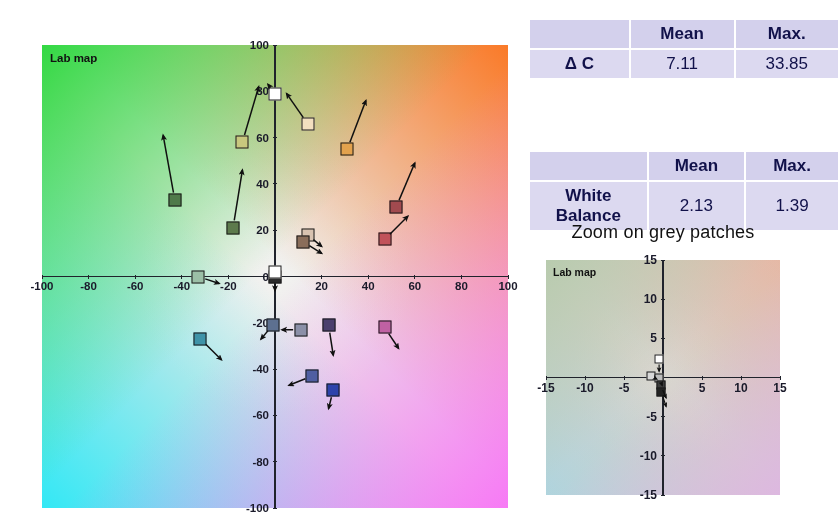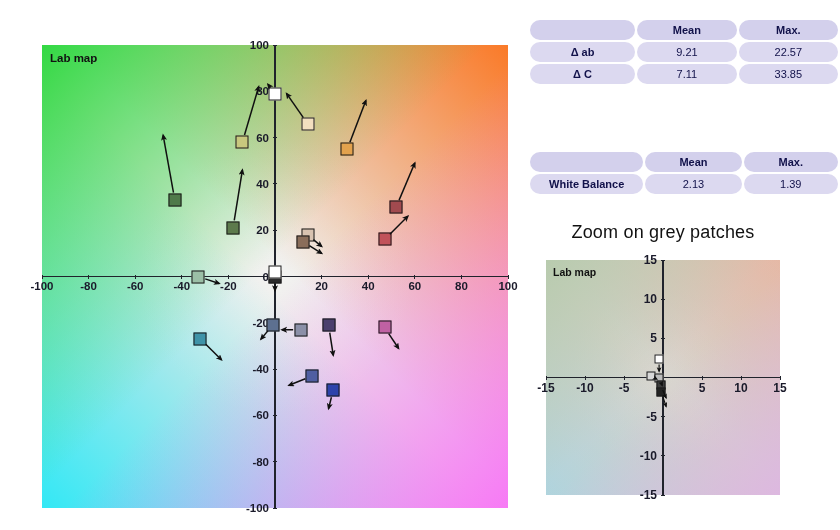--- a/index.html
+++ b/index.html
@@ -55,22 +55,22 @@
   .marker.zm{width:9px;height:9px;border-width:1.1px;}
   svg.arrows{position:absolute;left:0;top:0;width:100%;height:100%;overflow:visible;pointer-events:none;}
 
   
   .tbl{position:absolute;border-collapse:separate;border-spacing:2px;
        font-family:"Liberation Sans", sans-serif;}
   #table-delta{left:528px;top:18px;}
   #table-wb{left:528px;top:150px;}
   .tbl td,.tbl th{
     background:#dcd9f0;color:#11114a;
-    font-size:11px;text-align:center;
-    padding:4px 18px;font-weight:normal;border-radius:10px;
+    font-size:17px;text-align:center;
+    padding:4px 18px;font-weight:normal;
   }
   .tbl th{font-weight:bold;background:#d3d0ec;}
   .tbl td.rowhead{font-weight:bold;background:#dcd9f0;}
   .c-label{width:108px;}
   .c-val{width:88px;}
 </style>
 </head>
 <body>
 
 <div class="root">
@@ -178,25 +178,20 @@
   <table class="tbl" id="table-delta">
     <thead>
       <tr>
         <th class="c-label"></th>
         <th class="c-val">Mean</th>
         <th class="c-val">Max.</th>
       </tr>
     </thead>
     <tbody>
       <tr>
-        <td class="rowhead">Δ ab</td>
-        <td>9.21</td>
-        <td>22.57</td>
-      </tr>
-      <tr>
         <td class="rowhead">Δ C</td>
         <td>7.11</td>
         <td>33.85</td>
       </tr>
     </tbody>
   </table>
 
   <table class="tbl" id="table-wb">
     <thead>
       <tr>

